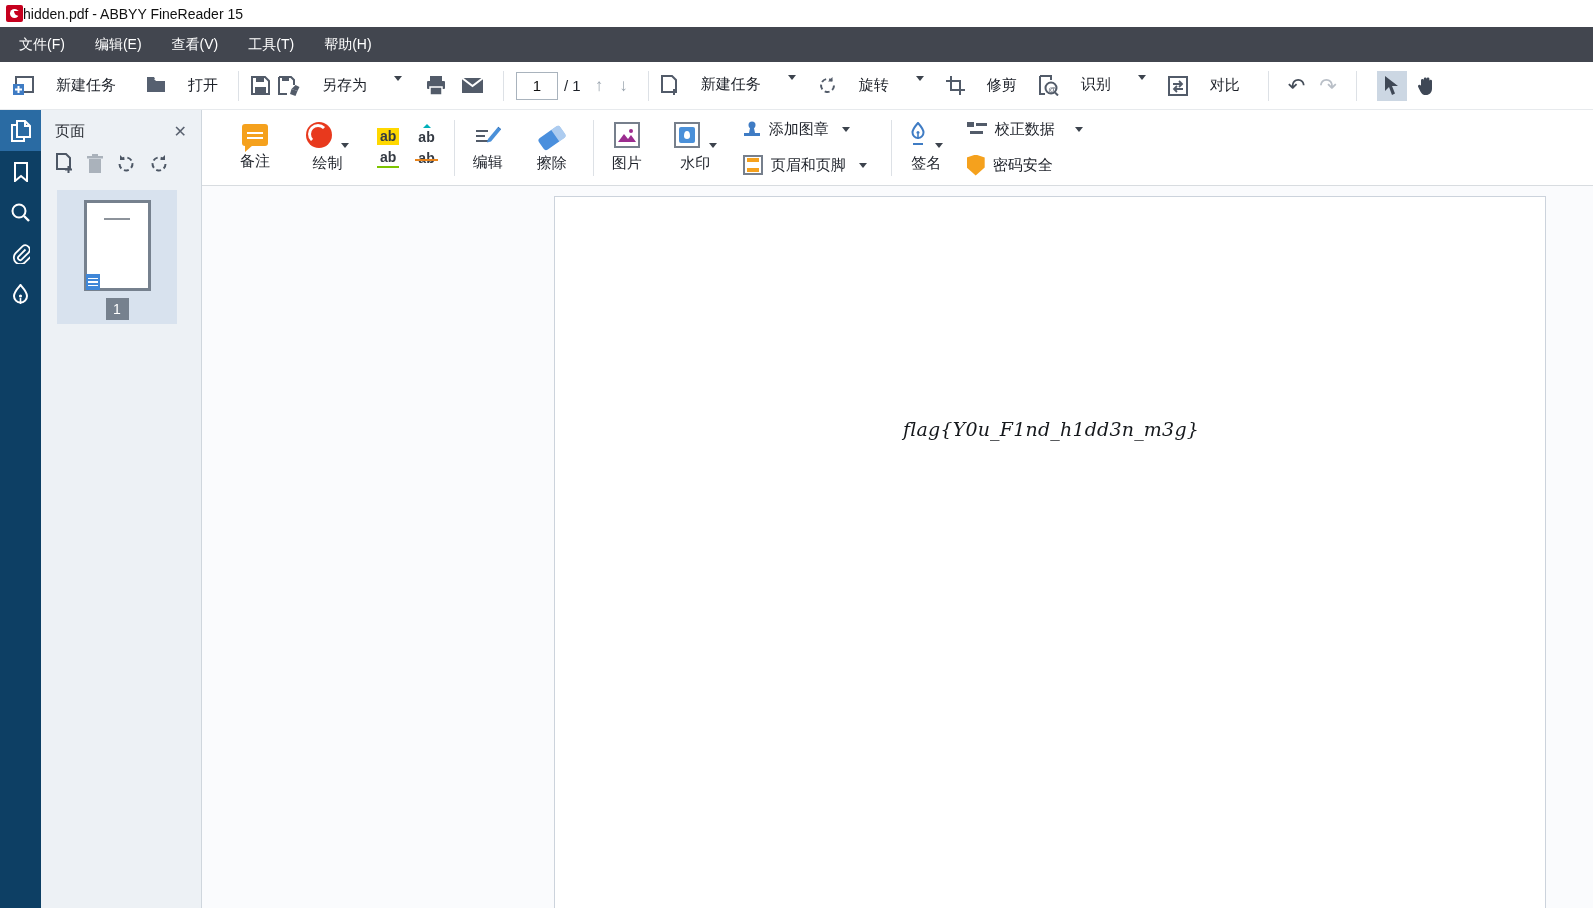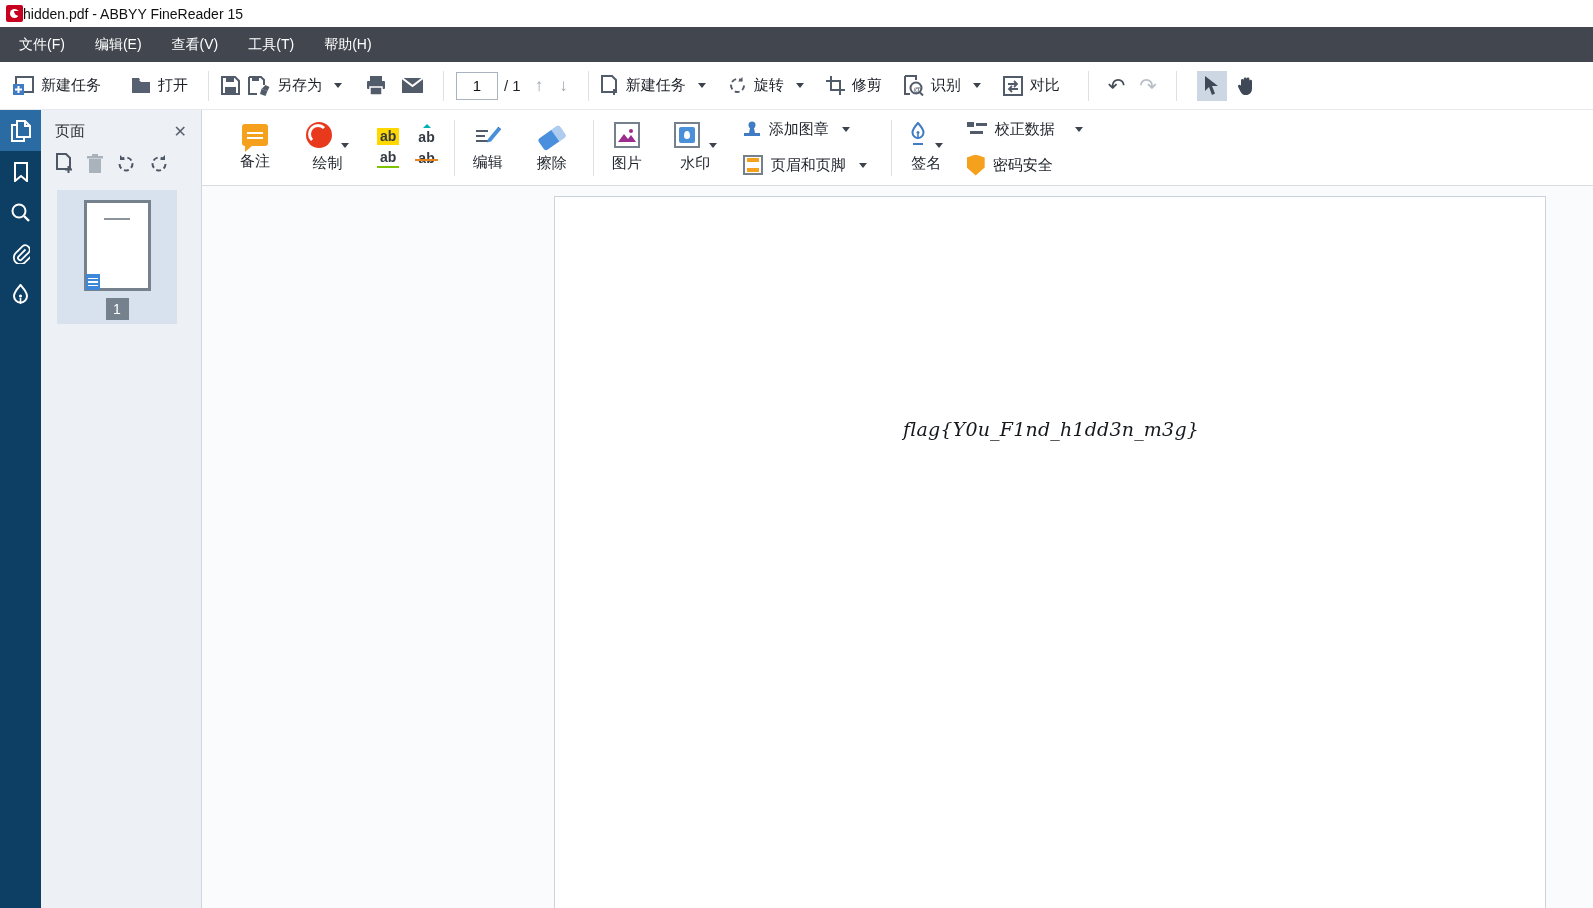--- a/index.html
+++ b/index.html
@@ -12,21 +12,21 @@
   .app-logo::before { content:""; position:absolute; left:4px; top:4px; width:9px; height:9px; background:#fff; border-radius:50%; }
   .app-logo::after { content:""; position:absolute; left:8px; top:6px; width:9px; height:5px; background:#c6001e; border-radius:0 0 0 6px; }
   .title-text { font-size:14px; color:#111; }
 
   
   .menubar { height:35px; background:#42464f; display:flex; align-items:center; padding-left:4px; }
   .menu-item { color:#fff; font-size:14px; padding:0 15px; height:100%; display:flex; align-items:center; cursor:default; }
 
   
   .toolbar1 { height:48px; background:#fff; display:flex; align-items:center; border-bottom:1px solid #e7eaed; padding-left:12px; }
-  .tb1-btn { display:flex; align-items:center; gap:7px; font-size:15px; color:#1d2129; margin-right:8px; white-space:nowrap; }
+  .tb1-btn { display:flex; gap:22px; font-size:15px; color:#1d2129; margin-right:8px; white-space:nowrap; }
   .tb1-sep { width:1px; height:30px; background:#dde1e6; margin:0 12px; }
   .caret { width:0; height:0; border-left:4px solid transparent; border-right:4px solid transparent; border-top:5px solid #3c434d; margin-left:5px; }
   .pagebox { width:42px; height:28px; border:1px solid #a9b3bd; background:#fff; font-size:15px; color:#111; text-align:center; font-family:"Liberation Sans",sans-serif; }
   .arrow-glyph { font-size:17px; color:#9aa4ae; margin:0 8px; }
   .undo-glyph { font-size:21px; color:#454d59; margin:0 7px; }
   .redo-glyph { font-size:21px; color:#b9bfc7; margin:0 7px; }
   .tool-sel { width:30px; height:30px; background:#ccd7e3; display:flex; align-items:center; justify-content:center; margin-left:8px; }
   .hand-wrap { width:30px; height:30px; display:flex; align-items:center; justify-content:center; margin-left:4px; }
 
   

